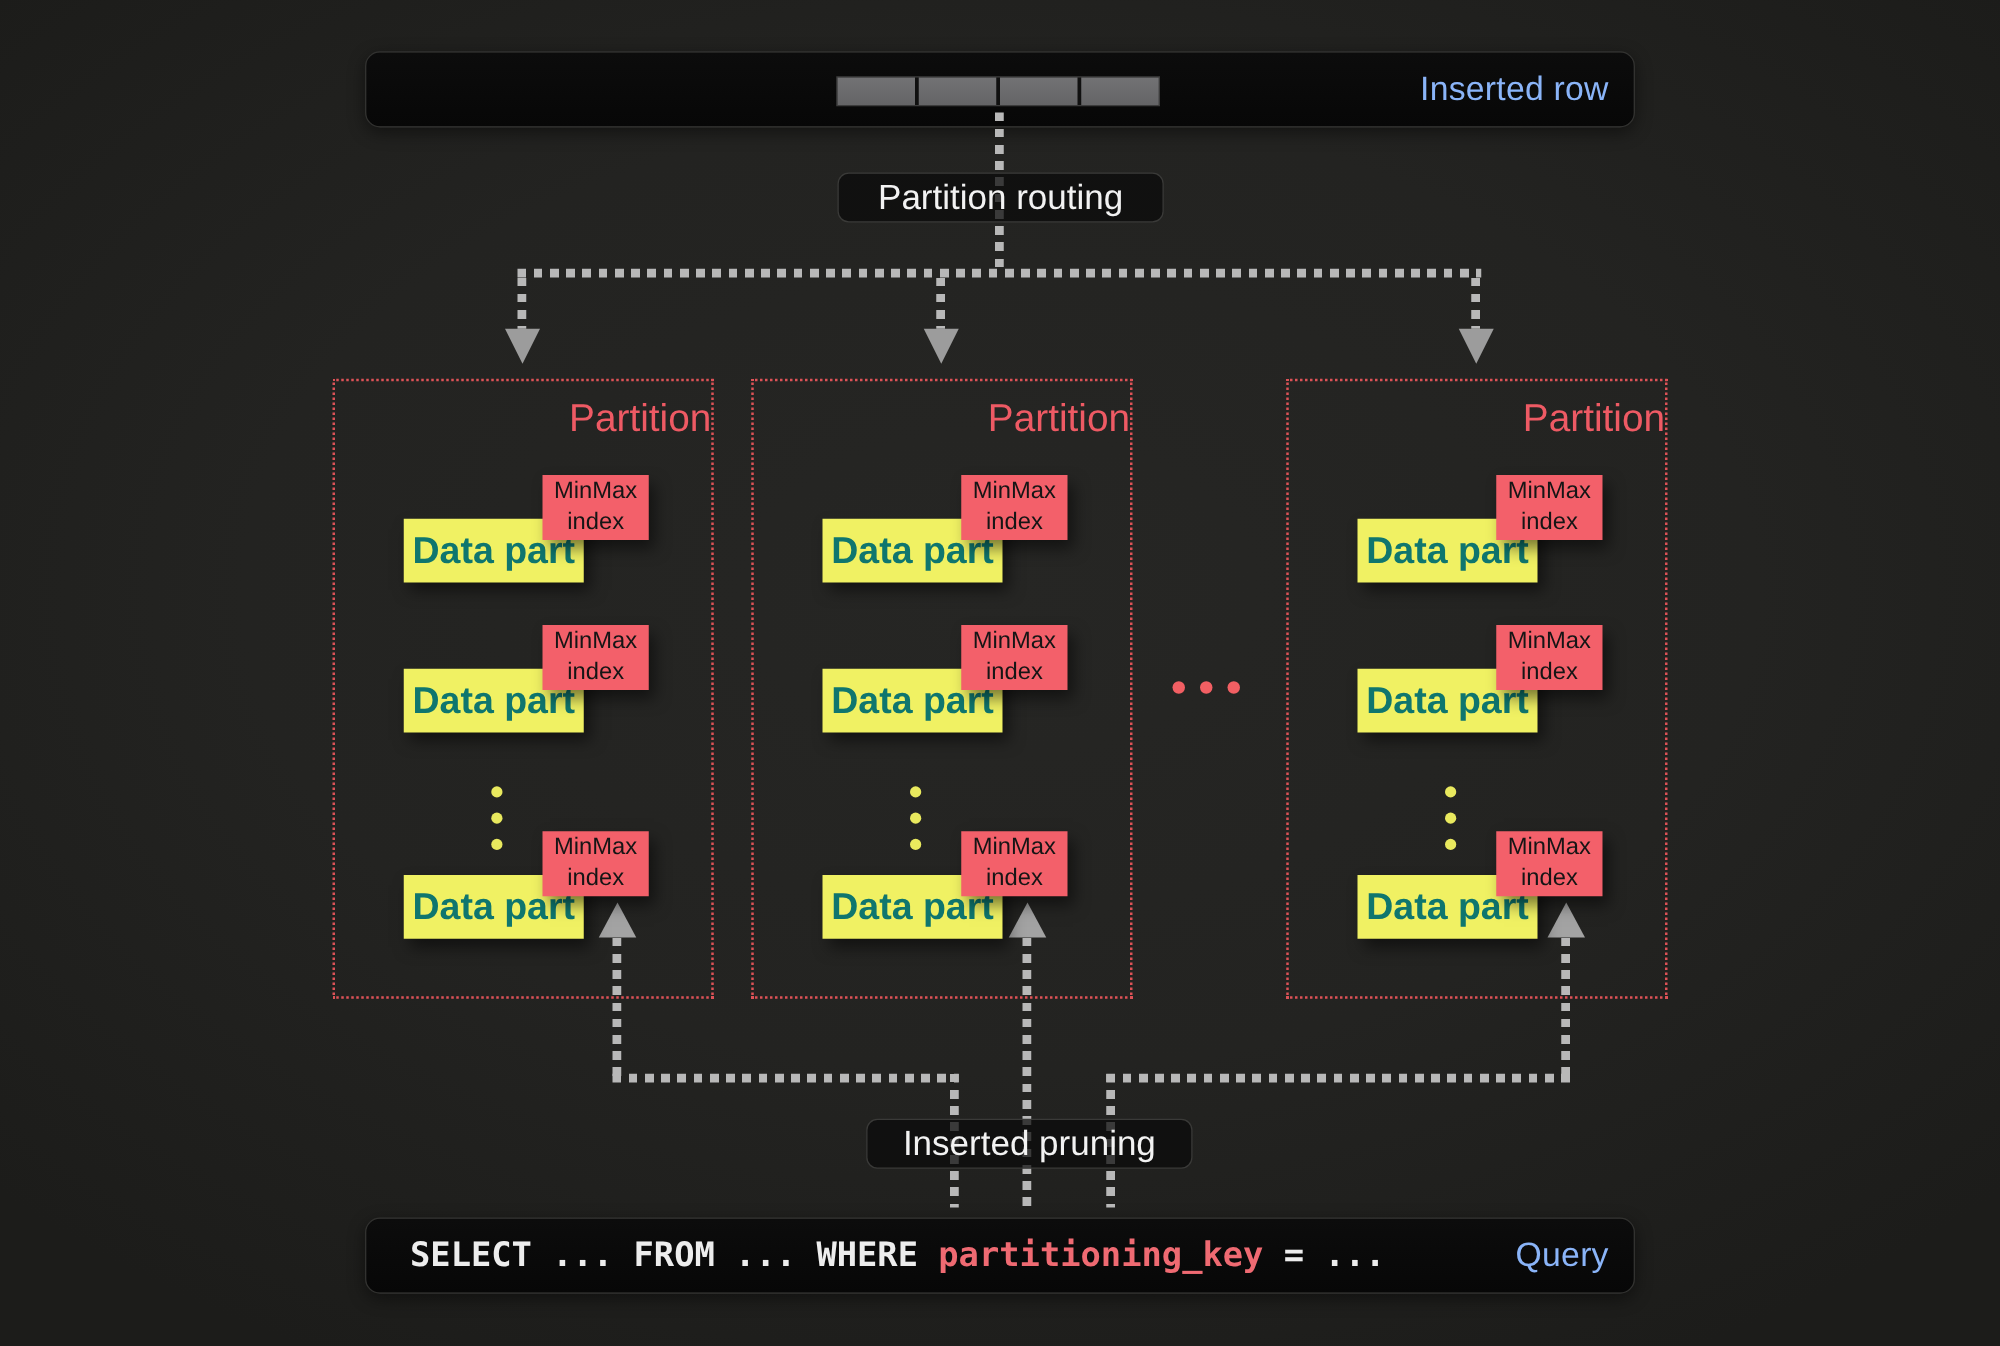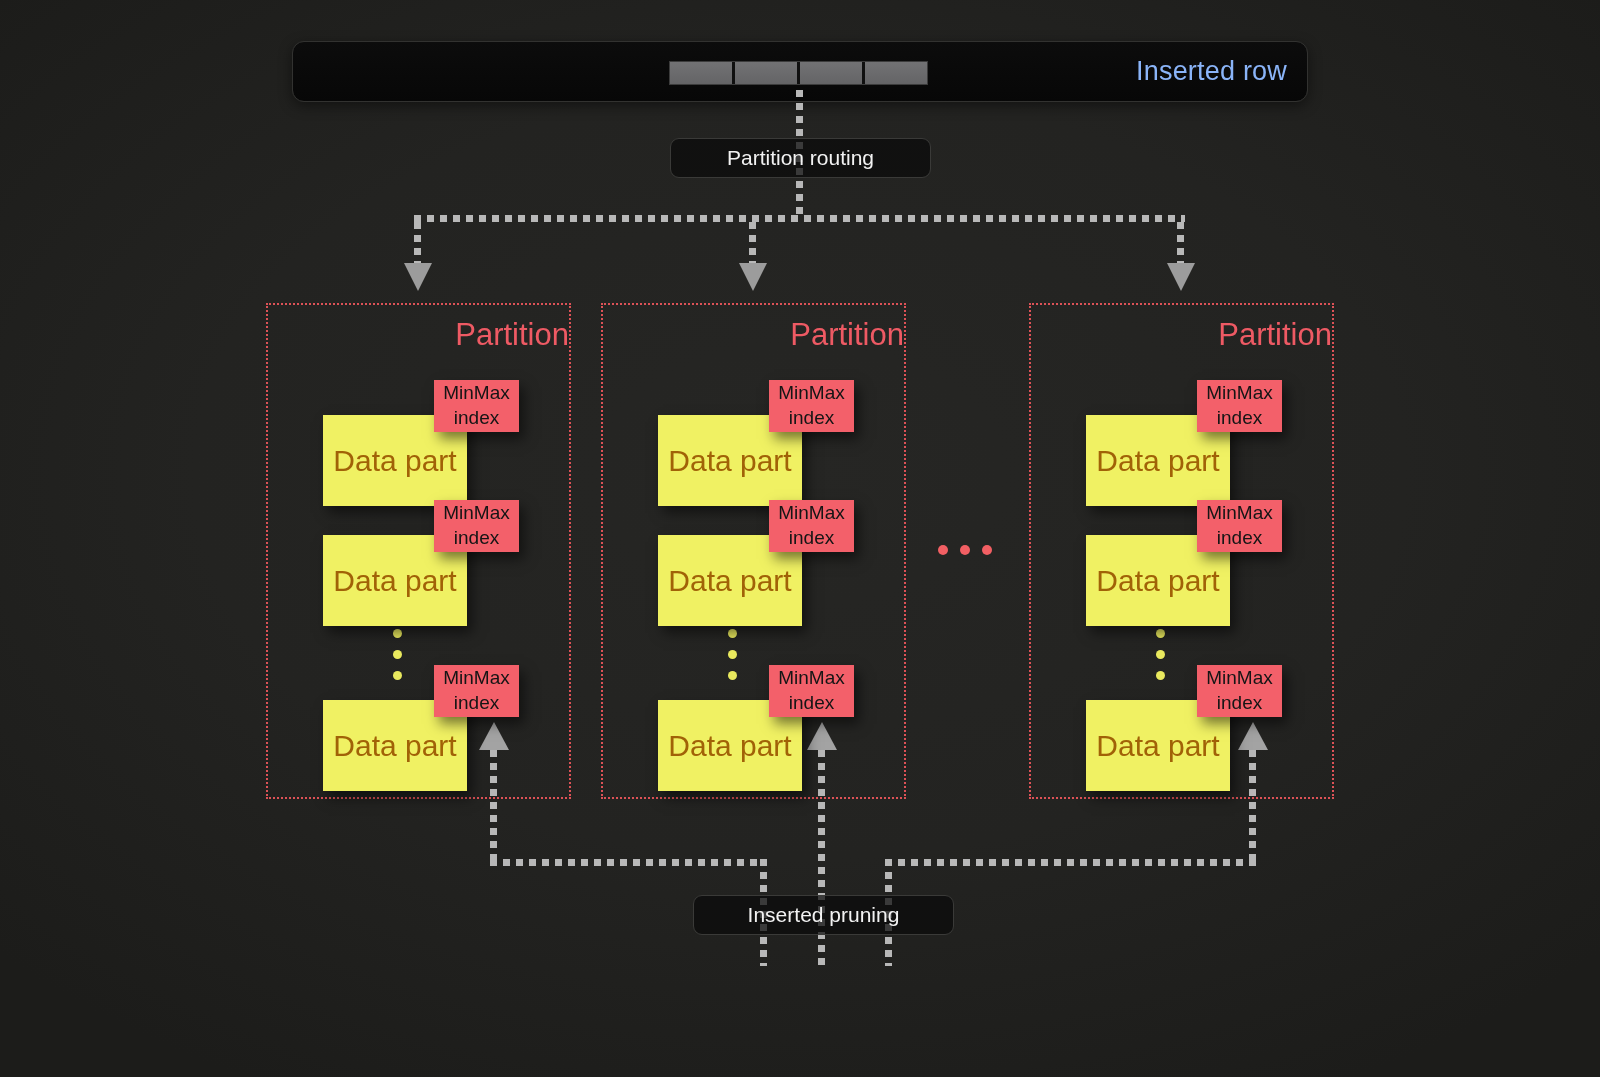--- a/index.html
+++ b/index.html
@@ -34,21 +34,21 @@
     position:absolute;left:35px;top:0;height:100%;display:flex;align-items:center;
     font-family:"DejaVu Sans Mono","Liberation Mono",monospace;
     font-size:27px;font-weight:600;color:#ededed;white-space:pre;
   }
   .sql .key{color:#ef6a72;}
   
   .pill{
     position:absolute;height:38px;border-radius:9px;
     background:rgba(10,10,10,.72);border:1px solid #3a3a38;
     display:flex;align-items:center;justify-content:center;
-    color:#f2f2f2;font-size:21px;z-index:5;text-align:right;
+    color:#f2f2f2;font-size:28px;z-index:5;text-align:right;
   }
   #routingLabel{left:670px;top:138px;width:259px;}
   #pruningLabel{left:693px;top:895px;width:259px;}
   
   .dh{position:absolute;height:7px;background:repeating-linear-gradient(90deg,#b8b8b8 0 7px,transparent 7px 13px);z-index:2;}
   .dv{position:absolute;width:7px;background:repeating-linear-gradient(180deg,#b8b8b8 0 7px,transparent 7px 13px);z-index:2;}
   .arrow-down{position:absolute;width:0;height:0;border-left:14px solid transparent;border-right:14px solid transparent;border-top:28px solid #9c9c9c;z-index:2;}
   .arrow-up{position:absolute;width:0;height:0;border-left:15px solid transparent;border-right:15px solid transparent;border-bottom:28px solid #a3a3a3;z-index:2;}
   
   .partition{
@@ -60,24 +60,24 @@
     color:#ee5a64;font-size:31px;
   }
   .group{position:absolute;left:55px;width:230px;height:106px;}
   .tag{
     position:absolute;left:111px;top:0;width:85px;height:52px;
     background:#f3606a;color:#151515;font-size:19px;line-height:1.3;
     display:flex;align-items:center;justify-content:center;text-align:center;
     box-shadow:5px 7px 12px rgba(0,0,0,.5);z-index:2;
   }
   .part{
-    position:absolute;left:0;top:35px;width:144px;height:91px;
-    background:#f0f163;color:#a16207;font-size:30px;
+    position:absolute;left:0;top:35px;width:144px;height:51px;
+    background:#f0f163;color:#0f766e;font-size:30px;
     display:flex;align-items:center;justify-content:center;
-    box-shadow:5px 7px 12px rgba(0,0,0,.5);z-index:1;
+    box-shadow:5px 7px 12px rgba(0,0,0,.5);z-index:1;font-weight:bold;
   }
   .vdots{position:absolute;left:125px;display:flex;flex-direction:column;gap:12px;top:324px;}
   .vdots i{width:9px;height:9px;border-radius:50%;background:#e9e95e;}
   .hdots{position:absolute;left:938px;top:545px;display:flex;gap:12px;z-index:1;}
   .hdots i{width:10px;height:10px;border-radius:50%;background:#f25f63;}
 </style>
 </head>
 <body>
 
 <div class="stage">
@@ -180,14 +180,18 @@
   <div class="dv" style="left:760px;top:859px;height:107px;"></div>
 
   <div class="dv" style="left:818px;top:750px;height:216px;"></div>
 
   <div class="dv" style="left:1249px;top:750px;height:116px;"></div>
   <div class="dh" style="left:885px;top:859px;width:371px;"></div>
   <div class="dv" style="left:885px;top:859px;height:107px;"></div>
 
   <div class="pill" id="pruningLabel">Inserted pruning</div>
 
+  <div class="darkbar" id="queryBar">
+    <div class="sql"><span>SELECT ... FROM ... WHERE </span><span class="key">partitioning_key</span><span> = ...</span></div>
+    <div class="bar-right-label">Query</div>
+  </div>
 
 </div>
 
 </body></html>

